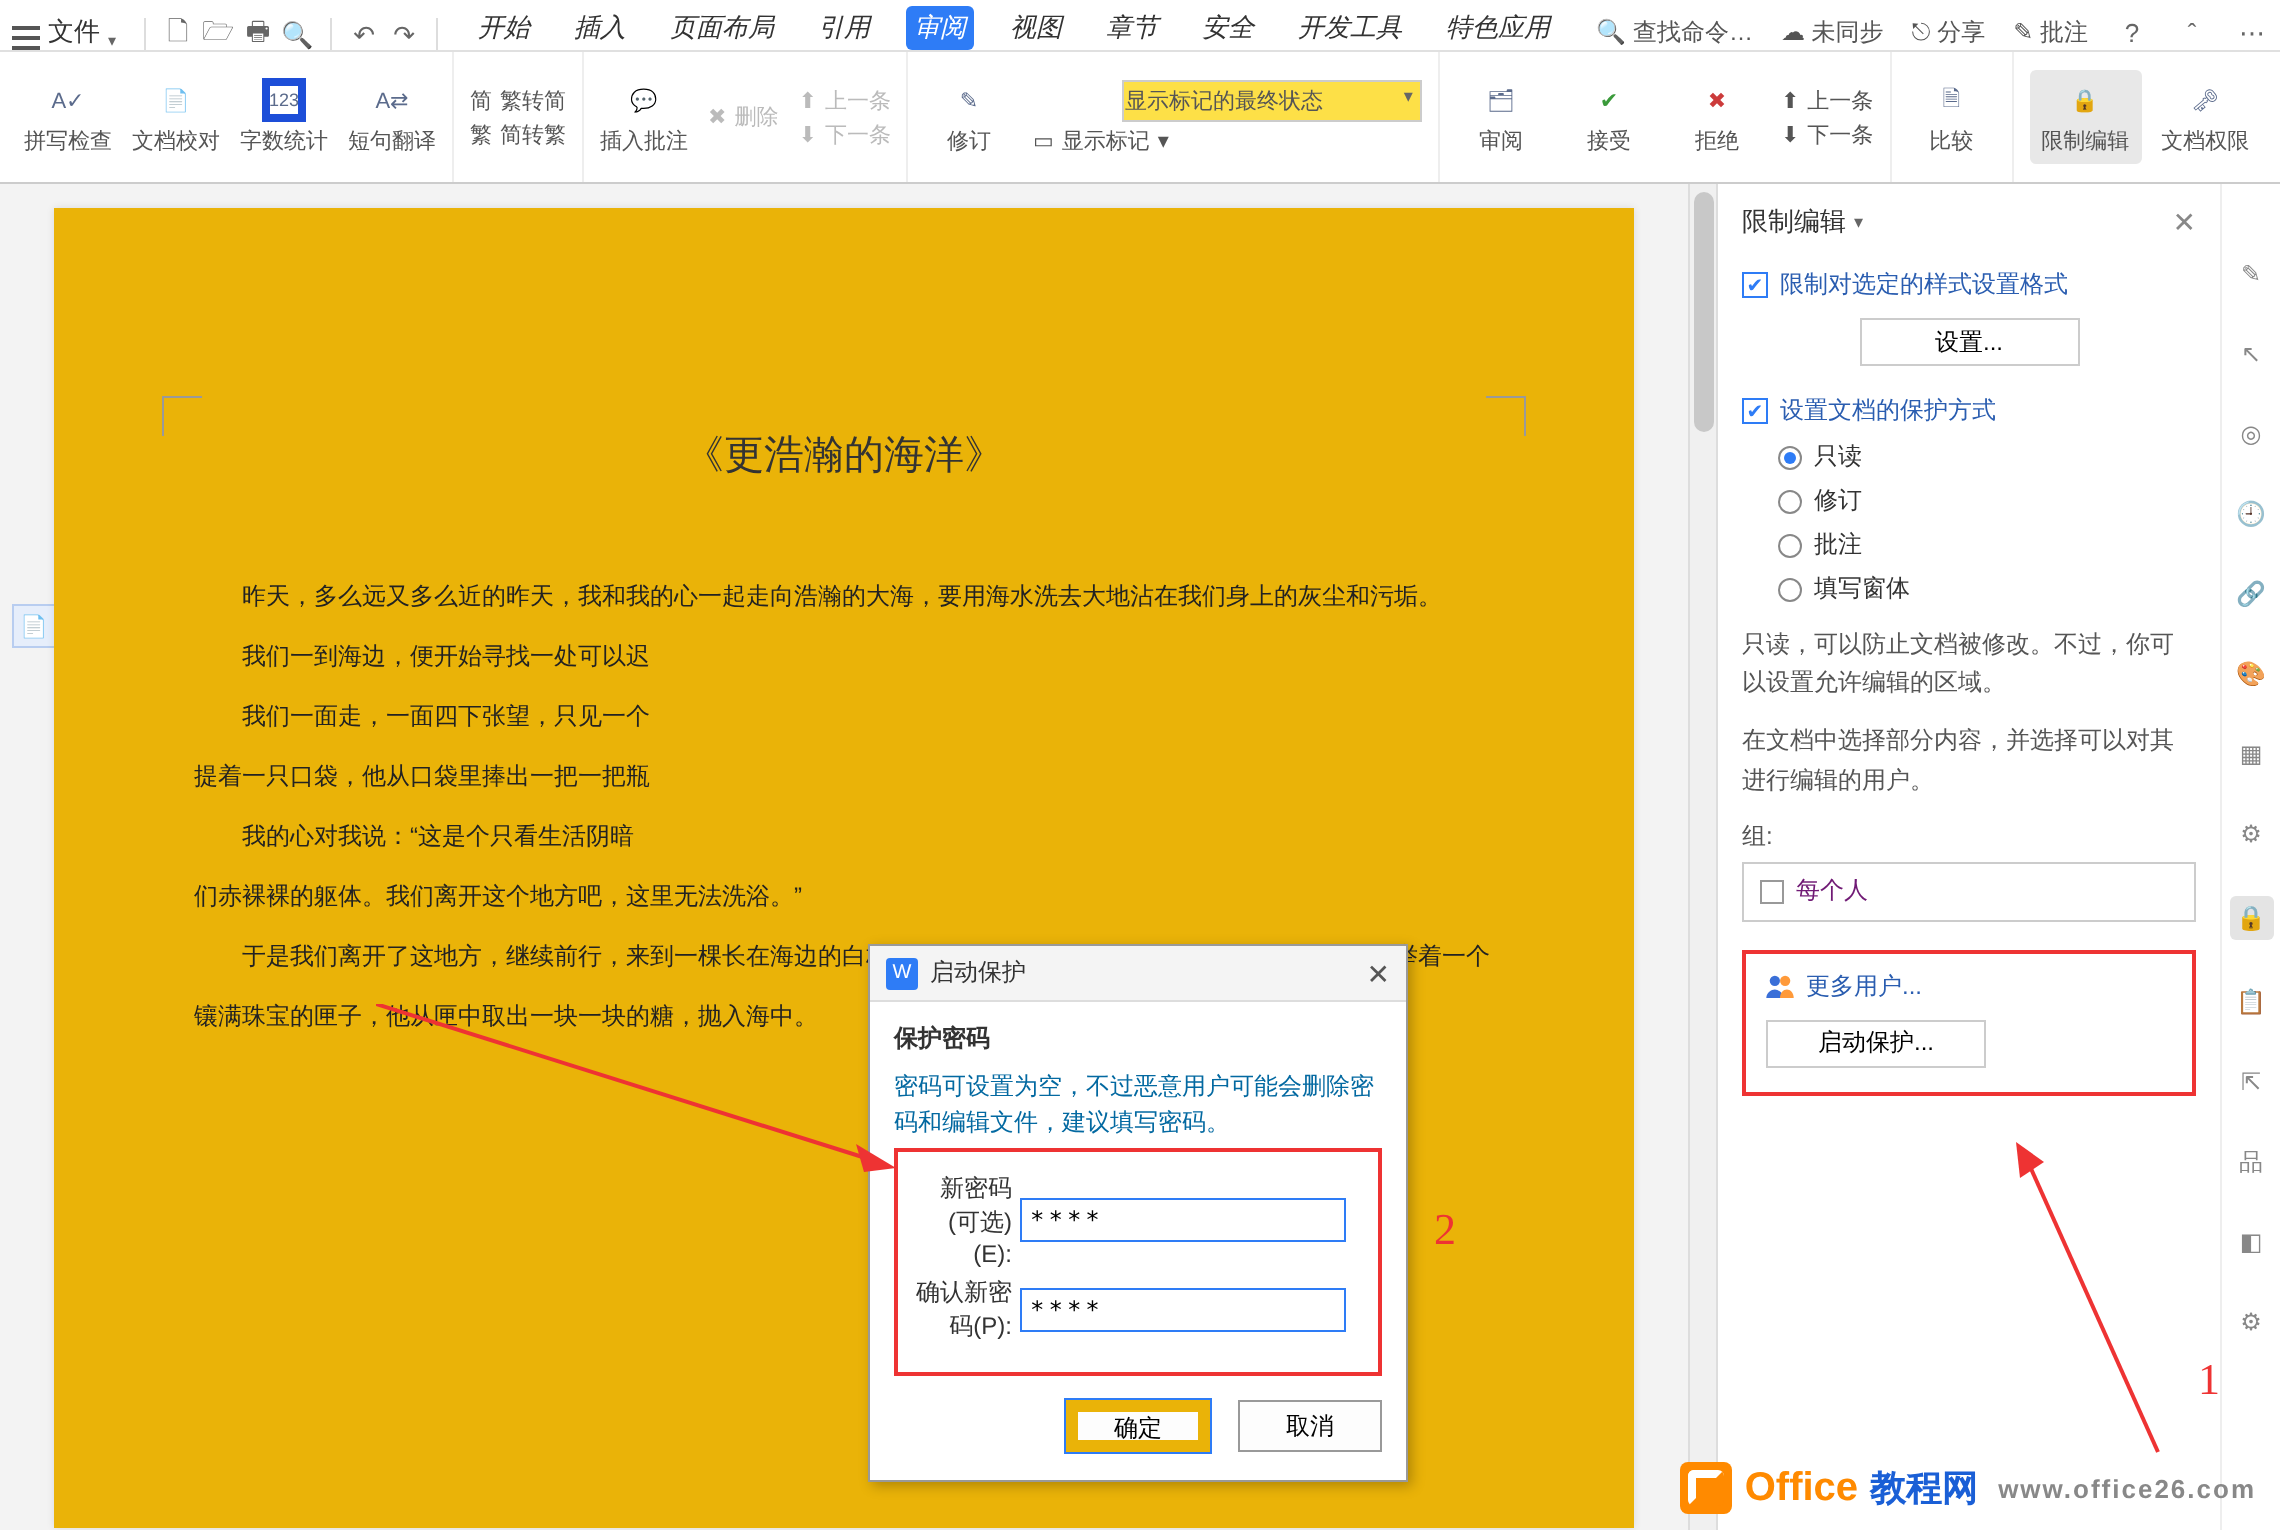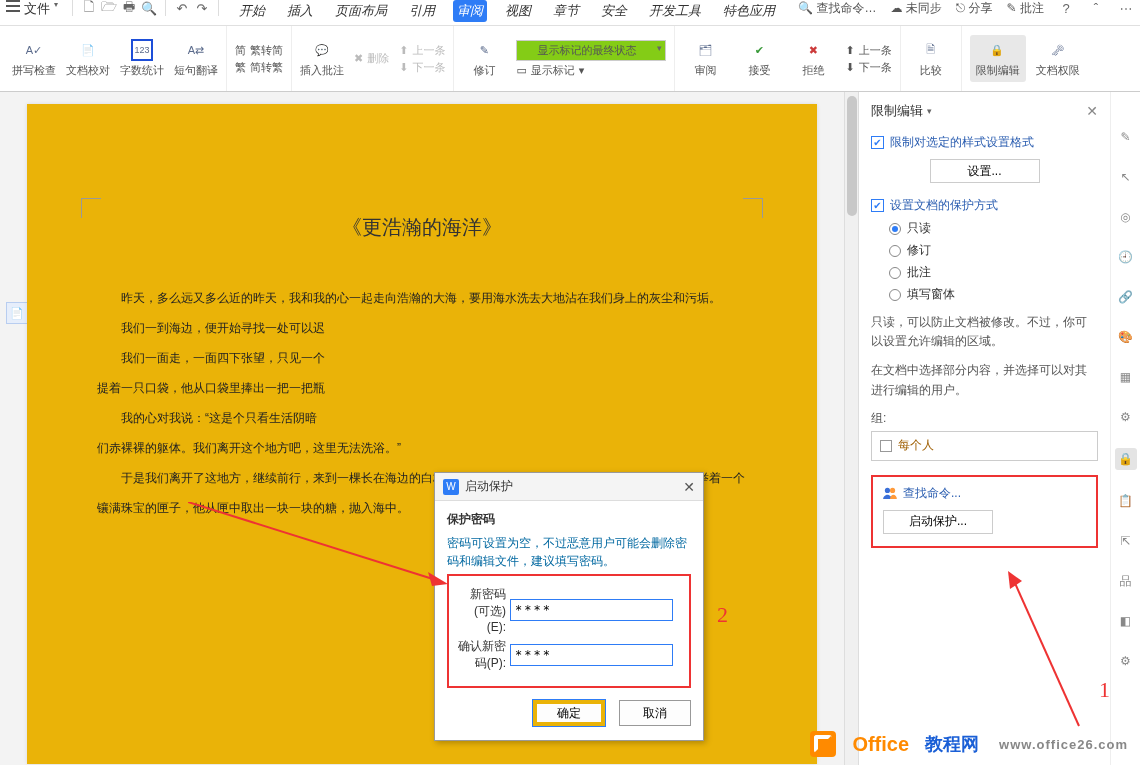--- a/index.html
+++ b/index.html
@@ -1,39 +1,39 @@
 <!DOCTYPE html>
 <html><head>
 <meta charset="utf-8">
 <style>
 * { box-sizing: border-box; margin: 0; padding: 0; font-family: "Microsoft YaHei", sans-serif; }
 body { width: 1140px; height: 765px; background: #fff; overflow: hidden; position: relative; font-size: 12px; color: #333; }
 
 
-.menubar { height: 26px; display: flex; align-items: flex-start; padding: 0 6px; border-bottom: 1px solid #e0e0e0; gap: 4px; background: #fff; }
+.menubar { height: 26px; display: flex; align-items: flex-end; padding: 0 6px; border-bottom: 1px solid #e0e0e0; gap: 4px; background: #fff; }
 .menubar .ham { width: 14px; height: 12px; display: flex; flex-direction: column; justify-content: space-between; }
 .menubar .ham span { height: 2px; background: #555; }
 .menubar .file { font-size: 13px; }
 .menubar .drop { font-size: 8px; color: #666; margin-right: 6px; }
 .menubar .qicon { width: 16px; height: 16px; display: flex; align-items: center; justify-content: center; color: #666; font-size: 13px; }
 .menubar .sep { width: 1px; height: 16px; background: #ddd; margin: 0 4px; }
 .tabs { display: flex; gap: 14px; margin-left: 8px; font-size: 13px; }
 .tab { padding: 2px 4px; border-radius: 3px; font-style: italic; }
 .tab.active { background: #2e7cf6; color: #fff; }
 .menubar .right { margin-left: auto; display: flex; gap: 14px; align-items: center; color: #555; font-size: 12px; }
 
 
 .ribbon { height: 66px; display: flex; align-items: stretch; border-bottom: 1px solid #ccc; background: #fff; padding: 0 4px; }
 .rgroup { display: flex; flex-direction: row; align-items: center; padding: 0 8px; border-right: 1px solid #eee; gap: 10px; }
 .rbig { display: flex; flex-direction: column; align-items: center; justify-content: center; gap: 2px; font-size: 11px; color: #555; min-width: 44px; }
 .rbig .ico { width: 22px; height: 22px; display: flex; align-items: center; justify-content: center; color: #5b6b8c; }
 .rbig.active { background: #e8e8e8; border-radius: 3px; padding: 4px 6px; }
 .rstack { display: flex; flex-direction: column; gap: 2px; justify-content: center; font-size: 11px; color: #555; }
 .rstack .row { display: flex; align-items: center; gap: 4px; }
-.select-box { border: 1px solid #ccc; padding: 2px 18px 2px 20px; font-size: 11px; position: relative; width: 150px; background: #84cc16; }
+.select-box { border: 1px solid #ccc; padding: 2px 18px 2px 0; font-size: 11px; position: relative; width: 150px; background: #fde047; margin-left: 45px; }
 .select-box::after { content: "▾"; position: absolute; right: 4px; top: 2px; font-size: 9px; color: #666; }
 
 
 .main { display: flex; height: 673px; }
 .doc-area { flex: 1; background: #f3f3f3; position: relative; overflow: hidden; padding: 12px 20px 0 20px; }
 .page { width: 790px; height: 660px; background: #eab308; margin: 0 auto; box-shadow: 0 0 4px rgba(0,0,0,.1); padding: 110px 70px 40px 70px; position: relative; }
 .corner-tl,.corner-tr { position:absolute; top:94px; width:20px; height:20px; border-color:#999; }
 .corner-tl{ left:54px; border-left:1px solid #999; border-top:1px solid #999;}
 .corner-tr{ right:54px; border-right:1px solid #999; border-top:1px solid #999;}
 .doc-title { text-align: center; font-size: 20px; font-weight: normal; margin-bottom: 42px; }
@@ -47,21 +47,21 @@
 .dlg-title .x { margin-left: auto; font-size: 14px; color: #555; }
 .dlg-body { padding: 10px 12px 14px 12px; font-size: 12px; }
 .dlg-sub { font-weight: bold; margin-bottom: 6px; }
 .dlg-hint { color: #0369a1; line-height: 1.5; margin-bottom: 4px; }
 .redbox { border: 2px solid #e33; padding: 6px 16px 10px 8px; }
 .frow { display: flex; align-items: center; margin: 4px 0; gap: 4px; }
 .frow label { width: 102px; text-align: right; font-size: 12px; }
 .frow input { flex: 1; border: 1px solid #2e7cf6; padding: 3px 4px; font-size: 12px; letter-spacing: 2px; font-family: monospace; }
 .dlg-btns { display: flex; justify-content: flex-end; gap: 14px; margin-top: 12px; }
 .dlg-btns button { width: 72px; height: 26px; border: 1px solid #999; background: #fdfdfd; font-size: 12px; }
-.dlg-btns button.primary { border: 4px solid #eab308; outline: 1px solid #2e7cf6; }
+.dlg-btns button.primary { border: 6px solid #eab308; outline: 1px solid #2e7cf6; }
 
 
 .arrow1 { position: absolute; left: 188px; top: 410px; width: 260px; height: 90px; z-index: 25; pointer-events: none; }
 .num2 { position: absolute; left: 717px; top: 510px; font-size: 22px; color: #e33; font-family: serif; z-index:25; }
 .arrow3 { position: absolute; right: 56px; bottom: 34px; width: 80px; height: 160px; z-index: 25; pointer-events:none; }
 .num1 { position: absolute; right: 30px; bottom: 62px; font-size: 22px; color: #e33; font-family: serif; z-index:26; }
 
 
 .side { width: 252px; border-left: 1px solid #ddd; background: #fff; padding: 10px 12px; position: relative; }
 .side h4 { font-size: 13px; font-weight: normal; margin-bottom: 14px; display:flex; align-items:center; }
@@ -69,33 +69,33 @@
 .side h4 .sx { margin-left:auto; color:#888; font-size:14px;}
 .chk { display: flex; align-items: center; gap: 6px; font-size: 12px; margin: 6px 0; color:#2a5db0; }
 .chkbox { width:13px; height:13px; border:1px solid #2e7cf6; display:inline-flex; align-items:center; justify-content:center; color:#2e7cf6; font-size:10px; }
 .sbtn { display: block; margin: 8px auto 14px auto; width: 110px; height: 24px; border: 1px solid #ccc; background: #fff; font-size: 12px; }
 .radio-group { margin-left: 18px; }
 .radio { display: flex; align-items: center; gap: 6px; font-size: 12px; margin: 5px 0; }
 .rdot { width:12px; height:12px; border:1px solid #888; border-radius:50%; display:inline-flex; align-items:center; justify-content:center; }
 .rdot.sel::after{ content:""; width:6px; height:6px; background:#2e7cf6; border-radius:50%; }
 .hint { font-size: 12px; color: #555; line-height: 1.6; margin: 10px 0; }
 .grouplbl { font-size:12px; color:#555; margin:6px 0 4px 0; }
-.userbox { border:1px solid #ccc; padding:6px 8px; height:30px; display:flex; align-items:center; gap:6px; font-size:12px; color:#a16207; }
+.userbox { border:1px solid #ccc; padding:6px 8px; height:30px; display:flex; align-items:center; gap:6px; font-size:12px; color:#701a75; }
 .userbox .chkbox2 { width:12px; height:12px; border:1px solid #999; }
 .redbox2 { border:2px solid #e33; padding:8px 10px 12px 10px; margin-top:14px; }
 .moreusers { display:flex; align-items:center; gap:6px; font-size:12px; color:#2a5db0; margin-bottom:8px; }
 .moreusers .uic { width:14px; height:12px; }
 
 
 .rail { width: 30px; border-left: 1px solid #eee; display: flex; flex-direction: column; align-items: center; padding-top: 36px; gap: 22px; color: #888; }
 .rail .ri { width:18px; height:18px; display:flex; align-items:center; justify-content:center; }
 .rail .ri.active { background:#e4e4e4; border-radius:3px; color:#555; width:22px; height:22px; }
 
 
-.wm { position:absolute; right:12px; bottom:8px; display:flex; align-items:center; gap:16px; font-size:20px; font-weight:bold; z-index:30; }
+.wm { position:absolute; right:12px; bottom:8px; display:flex; align-items:center; gap:6px; font-size:20px; font-weight:bold; z-index:30; }
 .wm .ologo{ width:26px; height:26px; background:#ff8a00; border-radius:4px; position:relative; }
 .wm .ologo::before{ content:""; position:absolute; left:4px; top:4px; width:18px; height:18px; border:4px solid #fff; border-right-color:#ff8a00; border-bottom-color:#ff8a00; border-radius:3px; box-sizing:border-box;}
 .wm .t1{ color:#ff8a00; }
 .wm .t2{ color:#1a5fd6; font-size:18px; }
 .wm .t3{ color:#888; font-size:13px; margin-left:4px; letter-spacing:1px;}
 
 .vscroll { width:14px; background:#f0f0f0; border-left:1px solid #ddd; position:relative;}
 .vscroll .thumb{ position:absolute; left:2px; top:4px; width:10px; height:120px; background:#c8c8c8; border-radius:5px;}
 </style>
 </head>
@@ -145,21 +145,21 @@
   <div class="rgroup">
     <div class="rbig">
         <span class="ico">A✓</span>
         <span>拼写检查</span>
       </div>
     <div class="rbig">
         <span class="ico">📄</span>
         <span>文档校对</span>
       </div>
     <div class="rbig">
-        <span class="ico" style="border:2px solid #1d4ed8;font-size:9px;padding:1px 0;">123</span>
+        <span class="ico" style="border:4px solid #1d4ed8;font-size:9px;padding:1px 0;">123</span>
         <span>字数统计</span>
       </div>
     <div class="rbig">
         <span class="ico">A⇄</span>
         <span>短句翻译</span>
       </div>
   </div>
   <div class="rgroup">
     <div class="rstack">
       <div class="row">
@@ -330,21 +330,21 @@
     </div>
 
     <div class="redbox2">
       <div class="moreusers">
         <svg class="uic" viewBox="0 0 16 14">
             <circle cx="5" cy="4" r="3" fill="#3a6fd8"></circle>
             <circle cx="11" cy="4" r="3" fill="#ff9a3a"></circle>
             <path d="M0 14c0-3 3-5 5-5s5 2 5 5" fill="#3a6fd8"></path>
             <path d="M8 14c0-3 2-5 4-5s4 2 4 5" fill="#ff9a3a"></path>
           </svg>
-        <span>查找命令...</span>
+        <span>更多用户...</span>
       </div>
       <button class="sbtn" style="margin:0;">启动保护...</button>
     </div>
   </div>
 
   <div class="rail">
     <span class="ri">✎</span>
     <span class="ri">↖</span>
     <span class="ri">◎</span>
     <span class="ri">🕘</span>

